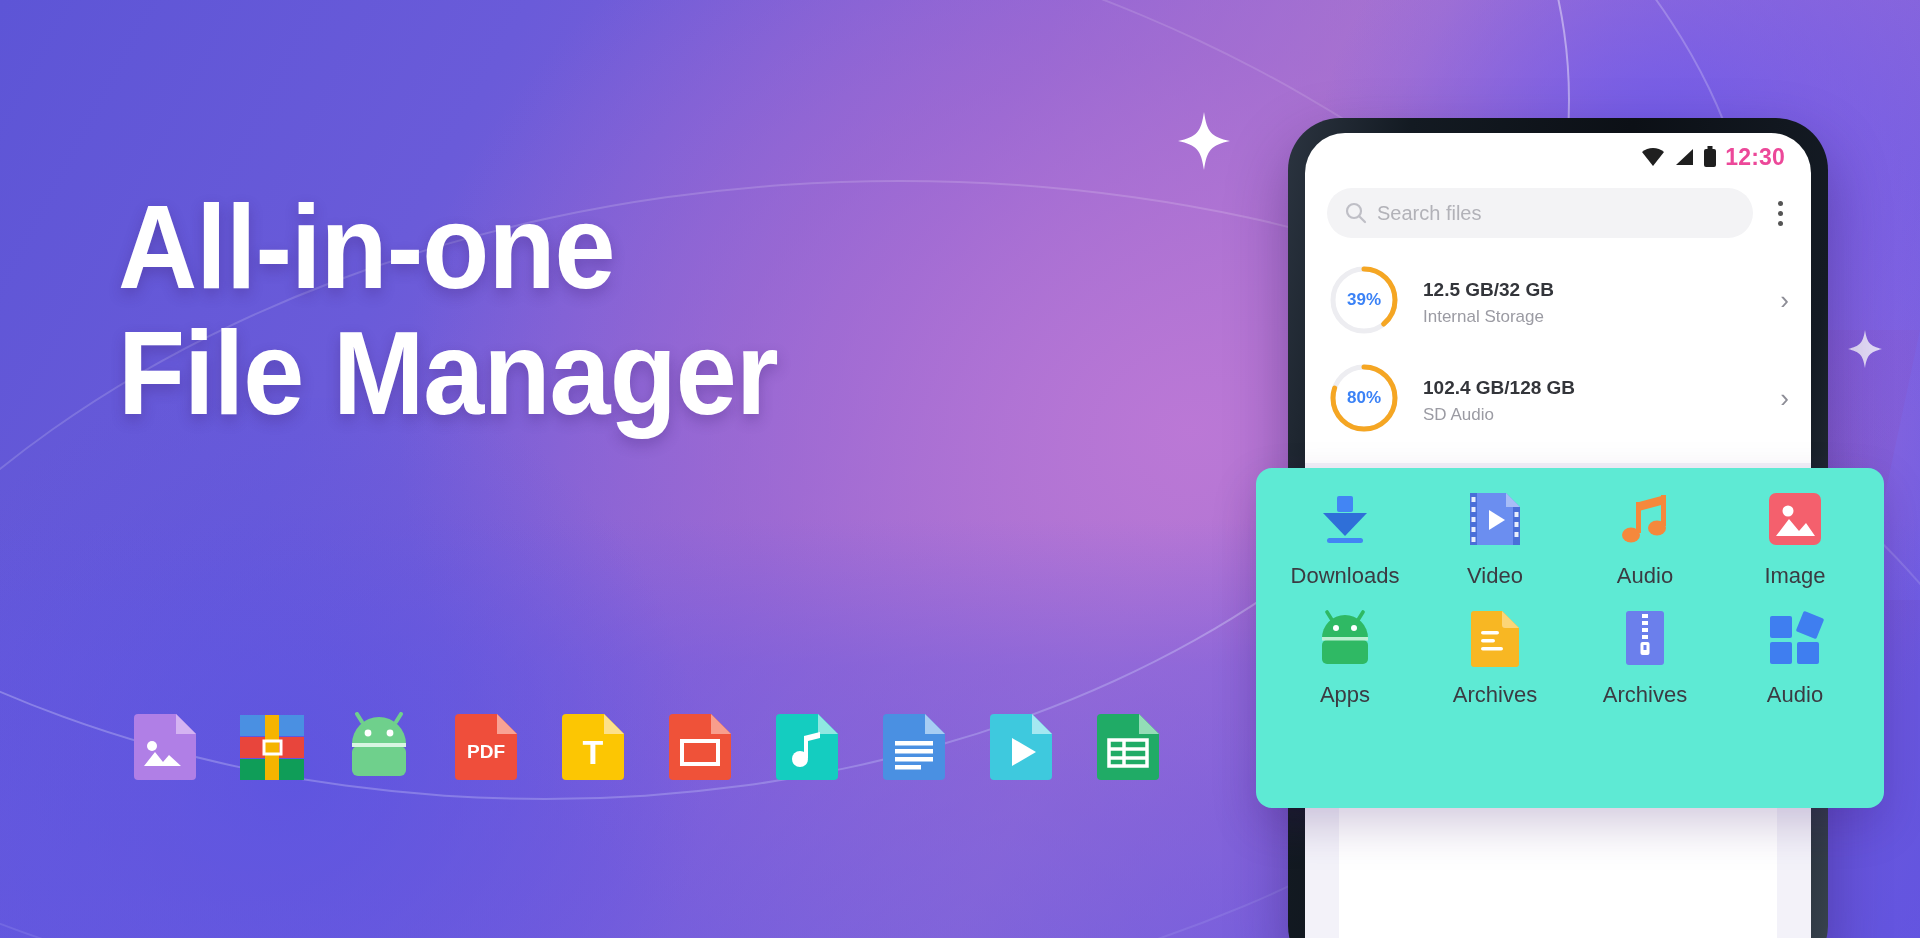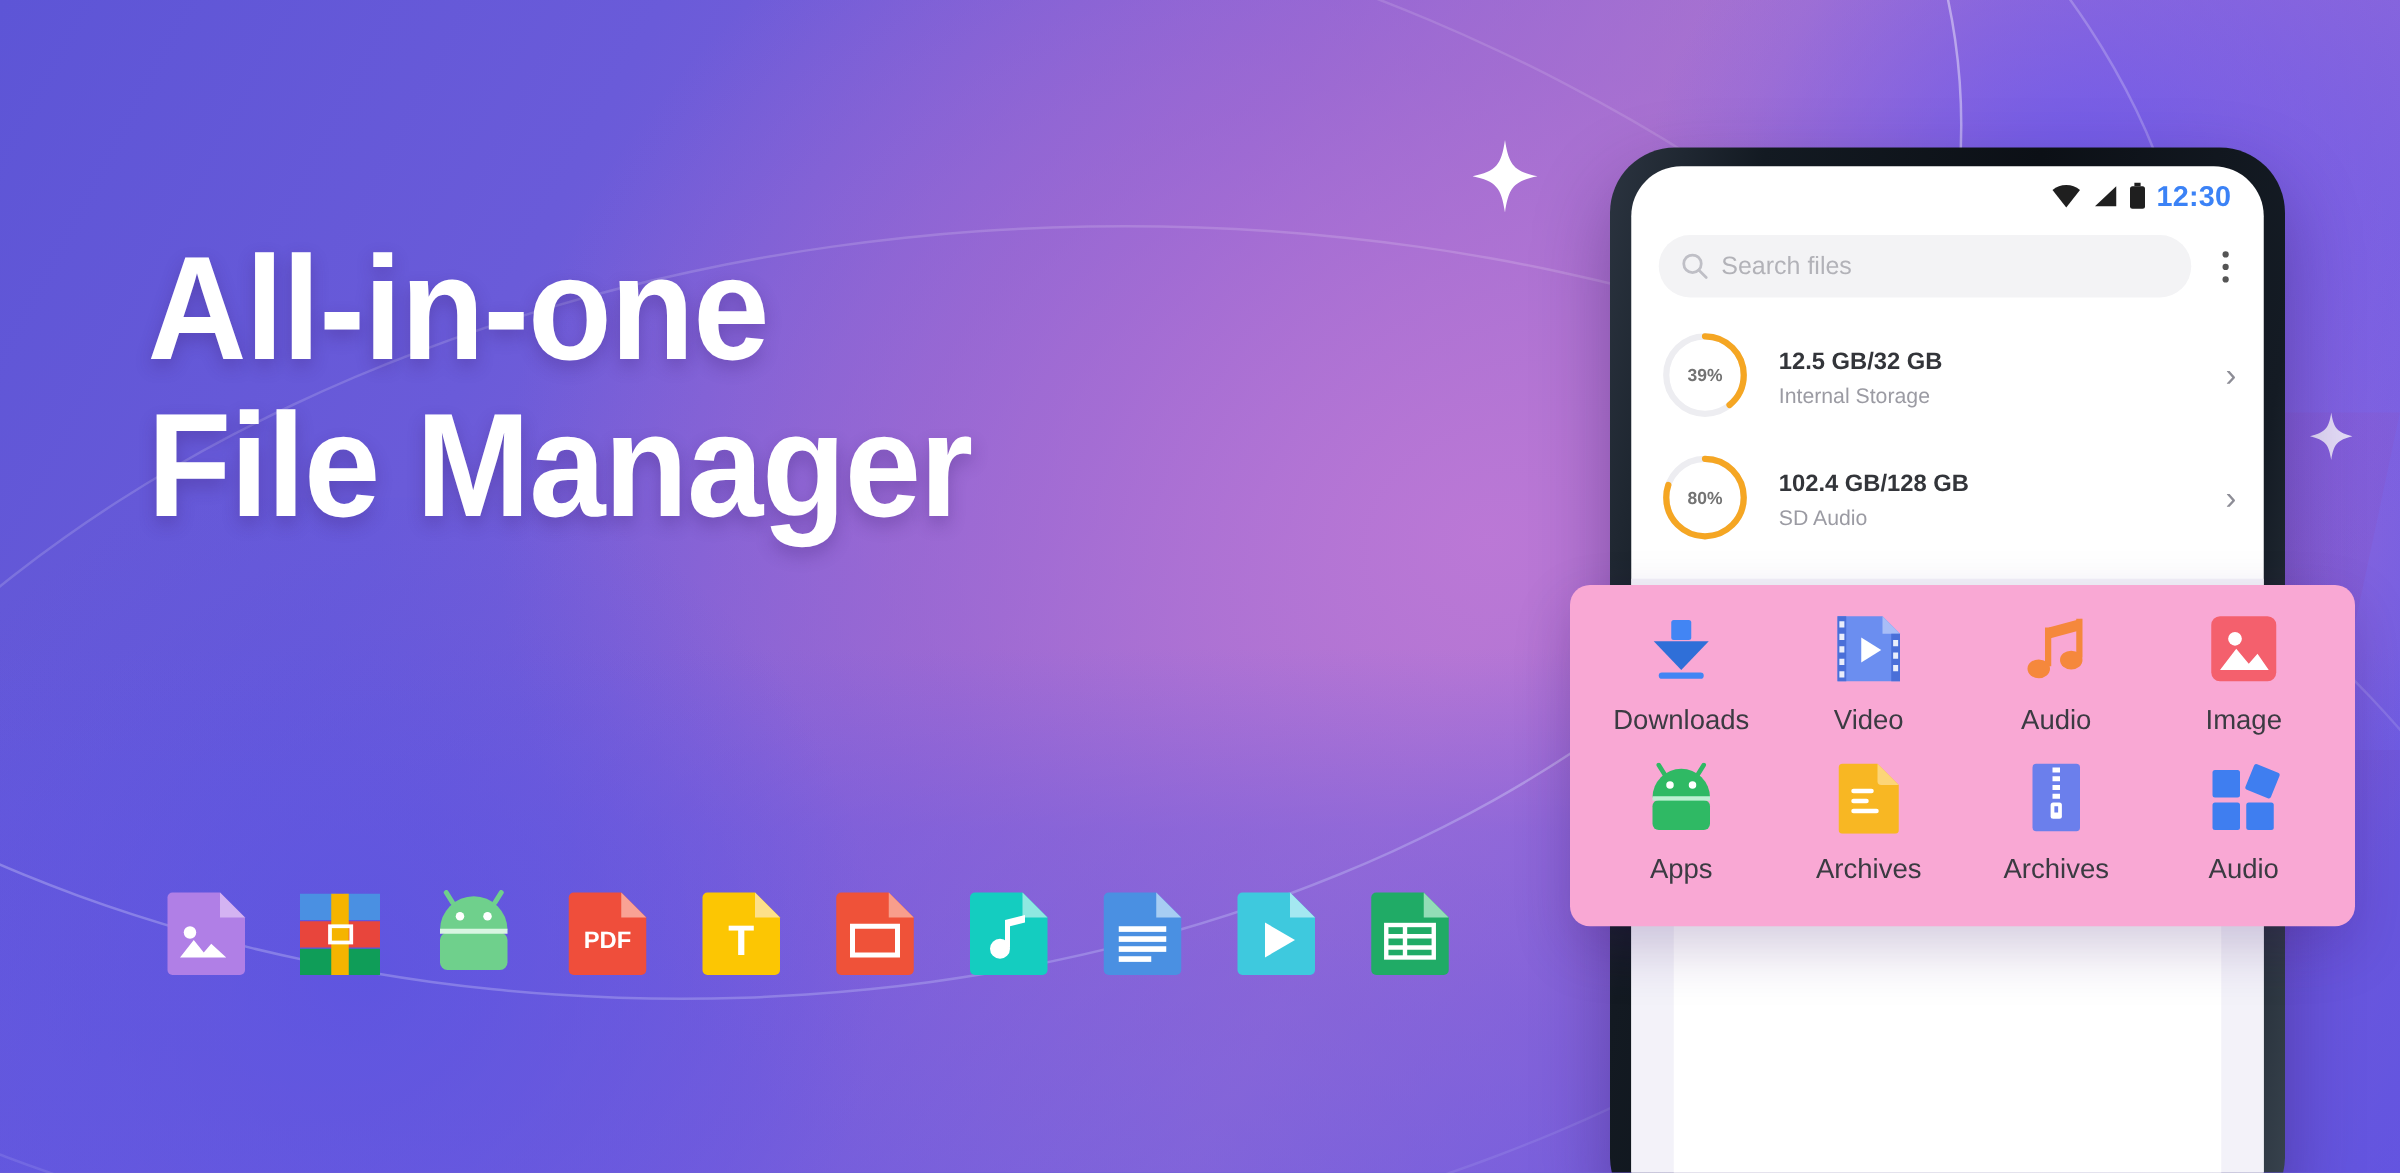--- a/index.html
+++ b/index.html
@@ -94,21 +94,21 @@
   .phone-screen {
     position:absolute; left:17px; top:15px; right:17px; bottom:0;
     border-radius:40px 40px 0 0;
     background:#ffffff;
     overflow:hidden;
   }
   
   .statusbar {
     position:absolute; top:0; left:0; right:0; height:48px;
     display:flex; align-items:center; justify-content:flex-end; gap:8px;
-    padding-right:26px; color:#3b82f6;
+    padding-right:26px; color:#ec4899;
   }
   .statusbar .clock { font-size:23px; font-weight:bold; letter-spacing:0.2px; }
   .statusbar svg { display:block; }
 
   
   .searchrow {
     position:absolute; top:52px; left:22px; right:14px; height:56px;
     display:flex; align-items:center; gap:10px;
   }
   .searchbox {
@@ -123,21 +123,21 @@
   .storage-row {
     position:absolute; left:22px; right:14px; height:98px;
     display:flex; align-items:center; gap:22px;
   }
   .storage-row.r1 { top:118px; }
   .storage-row.r2 { top:216px; }
   .ring { width:74px; height:74px; position:relative; flex:none; }
   .ring svg { display:block; transform:rotate(-90deg); }
   .ring .pct {
     position:absolute; inset:0; display:flex; align-items:center; justify-content:center;
-    font-size:14px; font-weight:bold; color:#737373;
+    font-size:17px; font-weight:bold; color:#3b82f6;
   }
   .st-text { flex:1; }
   .st-main { font-size:19px; font-weight:bold; color:#33353a; line-height:31px; }
   .st-sub { font-size:17px; color:#9b9ba3; margin-top:2px; }
   .chev { color:#8d8d96; font-size:26px; padding-right:8px; }
 
   
   .newfiles { position:absolute; left:0; right:0; top:330px; bottom:0; background:#f3f2f9; }
   .nf-title { position:absolute; left:24px; top:14px; font-size:23px; font-weight:bold; color:#33353a; }
   .nf-time { position:absolute; left:24px; top:66px; font-size:20px; color:#6d6d78; display:flex; align-items:center; gap:9px; }
@@ -160,22 +160,22 @@
     position:absolute; left:50%; top:54%; transform:translate(-50%,-50%);
     width:0; height:0; border-left:22px solid rgba(255,255,255,0.92);
     border-top:14px solid transparent; border-bottom:14px solid transparent;
   }
   .nf-name { font-size:22px; font-weight:bold; color:#2f3136; }
   .nf-size { font-size:18px; color:#9b9ba3; margin-top:3px; }
   .nf-radio { margin-left:auto; width:22px; height:22px; border-radius:50%; border:2px solid #e0e0e6; }
 
   
   #catcard {
-    position:absolute; left:1256px; top:468px; width:628px; height:273px;
-    background:#f9a8d4; border-radius:16px;
+    position:absolute; left:1256px; top:468px; width:628px; height:340px;
+    background:#5eead4; border-radius:16px;
     box-shadow:0 18px 44px rgba(60,25,110,0.22);
     z-index:7;
     padding:20px 14px 16px 14px;
   }
   .catgrid { display:grid; grid-template-columns:repeat(4,1fr); row-gap:18px; }
   .catitem { display:flex; flex-direction:column; align-items:center; gap:13px; cursor:pointer; }
   .caticon { width:62px; height:62px; display:flex; align-items:center; justify-content:center; }
   .caticon svg { display:block; }
   .catlabel { font-size:22px; color:#3b3b42; }
 </style>

